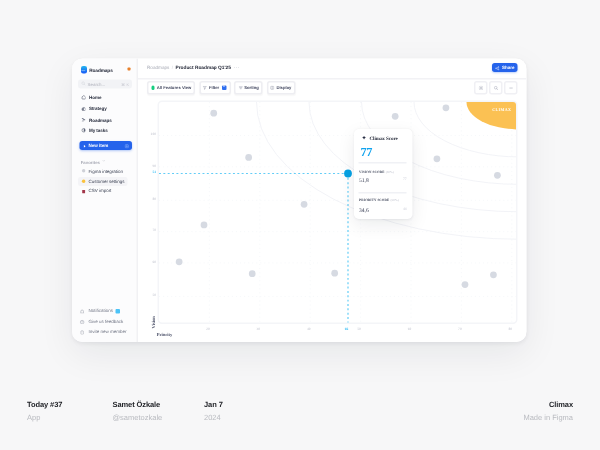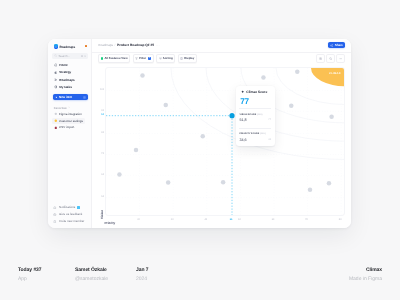--- a/index.html
+++ b/index.html
@@ -74,21 +74,21 @@
   .pill .p-ic{width:3px;height:3px;flex:none;margin-right:1px;}
   .dot-green{width:2.7px;height:2.7px;border-radius:50%;background:#16cf80;margin-right:1.2px;flex:none;}
   .badge-blue{margin-left:1.4px;min-width:2.6px;height:2.8px;border-radius:.7px;background:#2f6ff0;color:#fff;
     font-size:2.2px;font-weight:700;display:flex;align-items:center;justify-content:center;padding:0 .5px;}
   .icon-btns{margin-left:auto;display:flex;align-items:center;}
   .icon-btn{width:6.6px;height:6.6px;border:1px solid #f0f0f4;border-radius:1.8px;display:flex;align-items:center;
     justify-content:center;margin-left:1.6px;background:#fff;}
   .icon-btn svg{width:3.4px;height:3.4px;}
 
   
-  .chart-wrap{position:absolute;left:0;top:25px;right:0;bottom:0;}
+  .chart-wrap{position:absolute;left:0;top:25px;right:0;bottom:0;font-family:Liberation Serif, serif;}
   .plot{position:absolute;left:13px;top:3px;width:240px;height:149px;border:.6px solid #f4f5f8;border-radius:3px;
     box-sizing:border-box;overflow:hidden;background:#fff;}
   .plot svg{position:absolute;left:0;top:0;width:240px;height:149px;display:block;}
   .climax-badge{position:absolute;right:3.2px;top:4.2px;font-size:2.7px;font-weight:700;color:#fff;letter-spacing:.25px;}
   .ylabels{position:absolute;left:3px;top:3px;width:9px;height:149px;}
   .ylab{position:absolute;right:0;font-size:2.4px;color:#d0d2da;font-weight:600;text-align:right;white-space:nowrap;}
   .ylab.hi{color:#35bdf5;font-weight:700;}
   .xlabels{position:absolute;left:13px;top:154px;width:240px;height:8px;}
   .xlab{position:absolute;top:0;font-size:2.4px;color:#d0d2da;font-weight:600;transform:translateX(-50%);white-space:nowrap;}
   .xlab.hi{color:#35bdf5;font-weight:700;}

